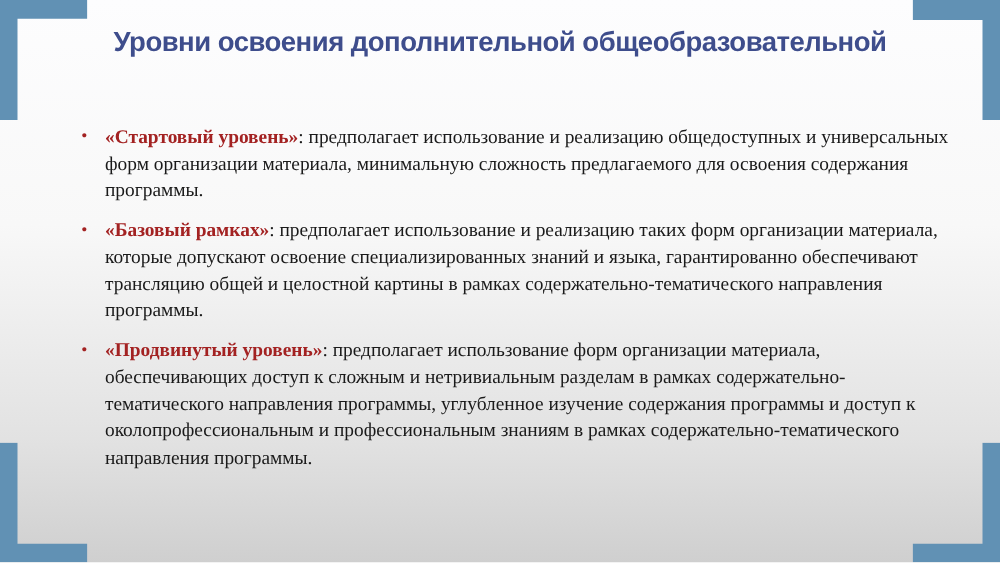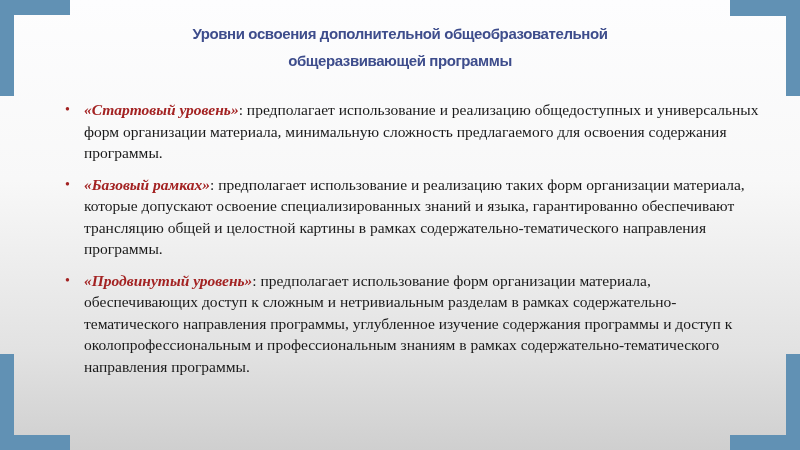--- a/index.html
+++ b/index.html
@@ -41,21 +41,21 @@
   }
   .title {
     position: absolute;
     left: 40px;
     top: 20px;
     width: 720px;
     margin: 0;
     text-align: center;
     font-family: "Liberation Sans", sans-serif;
     font-weight: bold;
-    font-size: 15px;
+    font-size: 22px;
     line-height: 27px;
     letter-spacing: -0.4px;
     color: #3e4d8c;
   }
   .title .tl { display: block; }
   .bullets {
     position: absolute;
     left: 62px;
     top: 99px;
     width: 706px;
@@ -74,37 +74,35 @@
   .dot {
     position: absolute;
     left: 3px;
     top: 0;
     color: #a32222;
     font-size: 14px;
   }
   .lead {
     color: #a32222;
     font-weight: bold;
-    font-style: italic;
   }
   .sep { color: #1a1a1a; }
 </style>
 </head>
 <body>
 
 <div class="slide">
 
   <div class="corner c-tl"></div>
   <div class="corner c-tr"></div>
   <div class="corner c-bl"></div>
   <div class="corner c-br"></div>
 
   <h1 class="title">
     <span class="tl">Уровни освоения дополнительной общеобразовательной</span>
-    <span class="tl">общеразвивающей программы</span>
   </h1>
 
   <ul class="bullets">
     <li>
       <span class="dot">•</span><span class="lead">«Стартовый уровень»</span><span class="sep">: </span><span class="btext">предполагает использование и реализацию общедоступных и универсальных форм организации материала, минимальную сложность предлагаемого для освоения содержания программы.</span>
     </li>
     <li>
       <span class="dot">•</span><span class="lead">«Базовый рамках»</span><span class="sep">: </span><span class="btext">предполагает использование и реализацию таких форм организации материала, которые допускают освоение специализированных знаний и языка, гарантированно обеспечивают трансляцию общей и целостной картины в рамках содержательно-тематического направления программы.</span>
     </li>
     <li>

